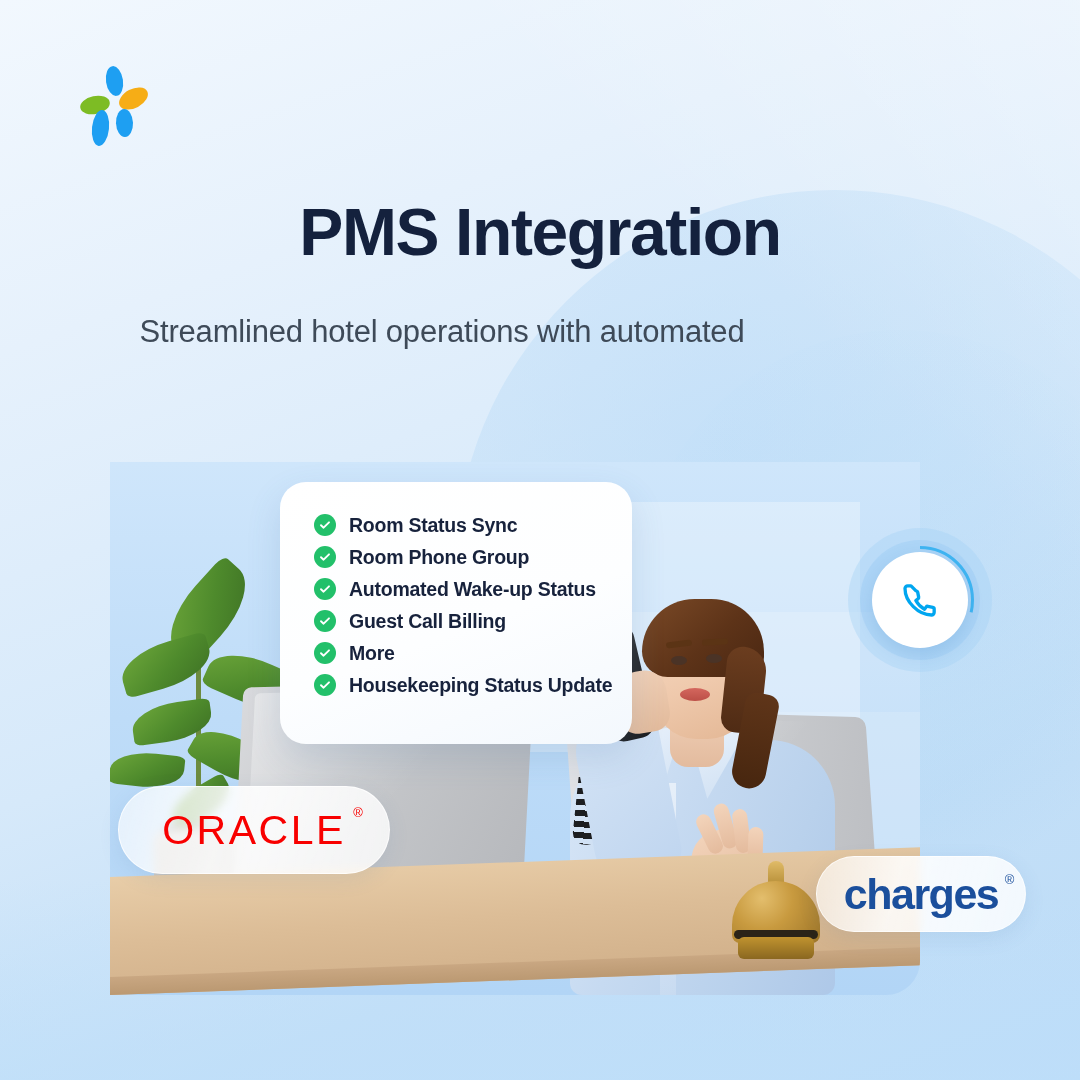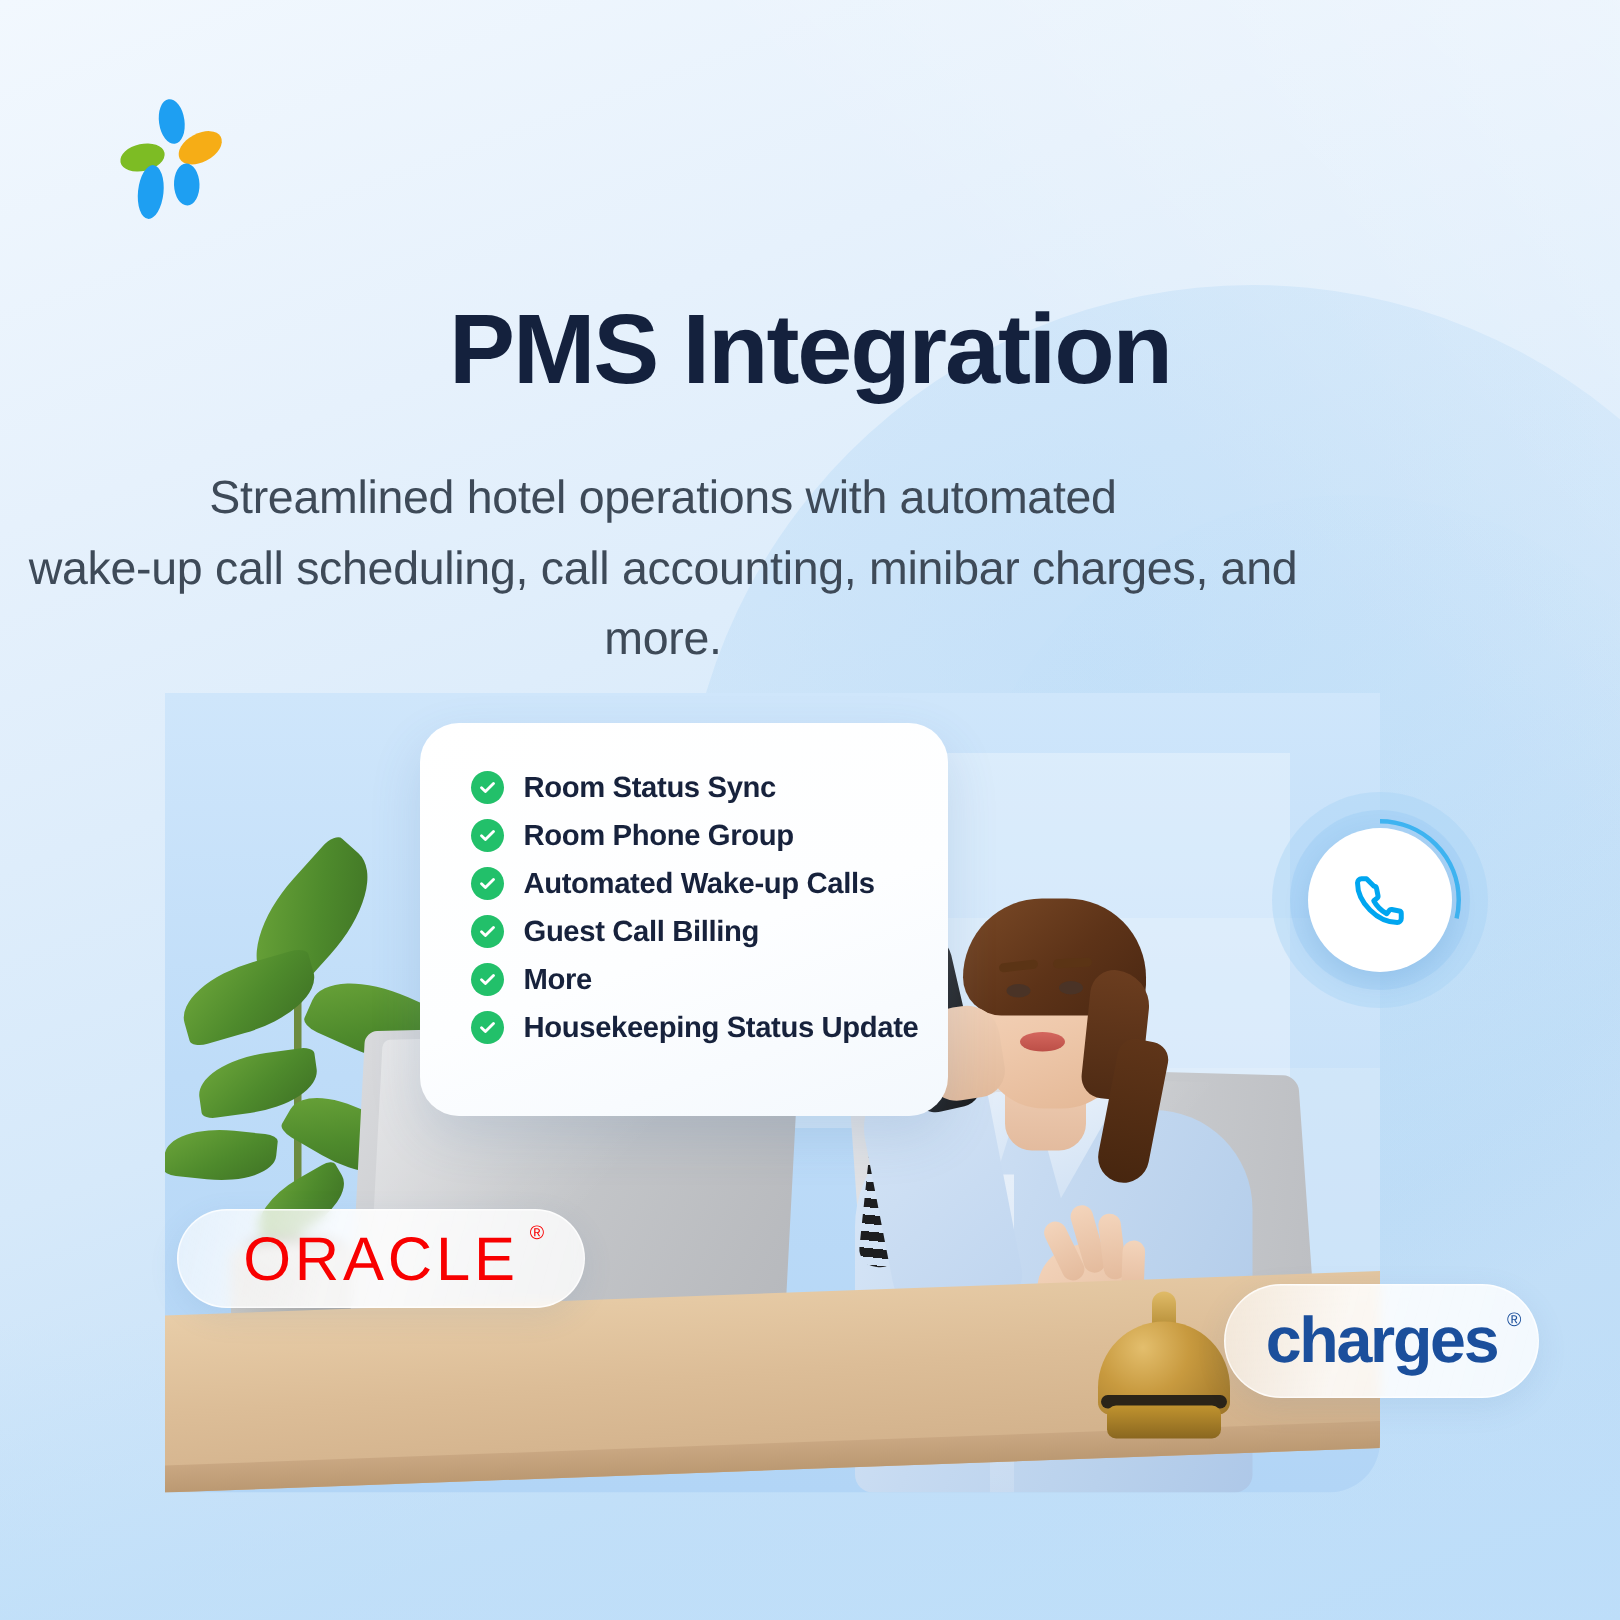--- a/index.html
+++ b/index.html
@@ -318,21 +318,21 @@
   
   .badge {
     position:absolute;
     display:flex; align-items:center; justify-content:center;
     border-radius:44px;
     background:linear-gradient(105deg, rgba(255,255,255,.62) 0%, rgba(255,255,255,.88) 38%, rgba(255,255,255,.80) 100%);
     border:1px solid rgba(255,255,255,.75);
     box-shadow:0 6px 20px rgba(80,125,175,.12);
     backdrop-filter:blur(4px);
   }
-  .badge-oracle { left:118px; top:786px; width:272px; height:66px;margin-top:20px; }
+  .badge-oracle { left:118px; top:786px; width:272px; height:88px; }
   .oracle-text {
     font-size:41px; font-weight:400; color:#f80000;
     letter-spacing:2.5px; position:relative;
     font-family:"Liberation Sans", sans-serif;
   }
   .oracle-reg {
     position:absolute; top:-2px; right:-17px;
     font-size:13px; letter-spacing:0; color:#f80000;
   }
   .badge-micros { left:816px; top:856px; width:210px; height:76px; }
@@ -361,21 +361,20 @@
       <span class="petal p-orange"></span>
       <span class="petal p-green"></span>
       <span class="petal p-bl"></span>
       <span class="petal p-br"></span>
     </div>
   </div>
 
   <h1 class="headline">PMS Integration</h1>
   <div class="subtitle">
     <div>Streamlined hotel operations with automated</div>
-    <div>wake-up call scheduling, call accounting, minibar charges, and more.</div>
   </div>
 
   <div class="photo-block">
     <div class="scene-bg"></div>
     <div class="pane pane-a"></div>
     <div class="pane pane-b"></div>
     <div class="pane pane-c"></div>
 
     <div class="plant">
       <span class="stem stem-main"></span>
@@ -446,21 +445,21 @@
           </svg>
       </span>
       <span class="feature-label">Room Phone Group</span>
     </div>
     <div class="feature-item">
       <span class="check">
         <svg width="12" height="12" viewBox="0 0 12 12">
             <path d="M2 6.2 L4.6 8.7 L10 3.3" fill="none" stroke="#ffffff" stroke-width="1.9" stroke-linecap="round" stroke-linejoin="round"></path>
           </svg>
       </span>
-      <span class="feature-label">Automated Wake-up Calls</span>
+      <span class="feature-label">Automated Wake-up Status</span>
     </div>
     <div class="feature-item">
       <span class="check">
         <svg width="12" height="12" viewBox="0 0 12 12">
             <path d="M2 6.2 L4.6 8.7 L10 3.3" fill="none" stroke="#ffffff" stroke-width="1.9" stroke-linecap="round" stroke-linejoin="round"></path>
           </svg>
       </span>
       <span class="feature-label">Guest Call Billing</span>
     </div>
     <div class="feature-item">

